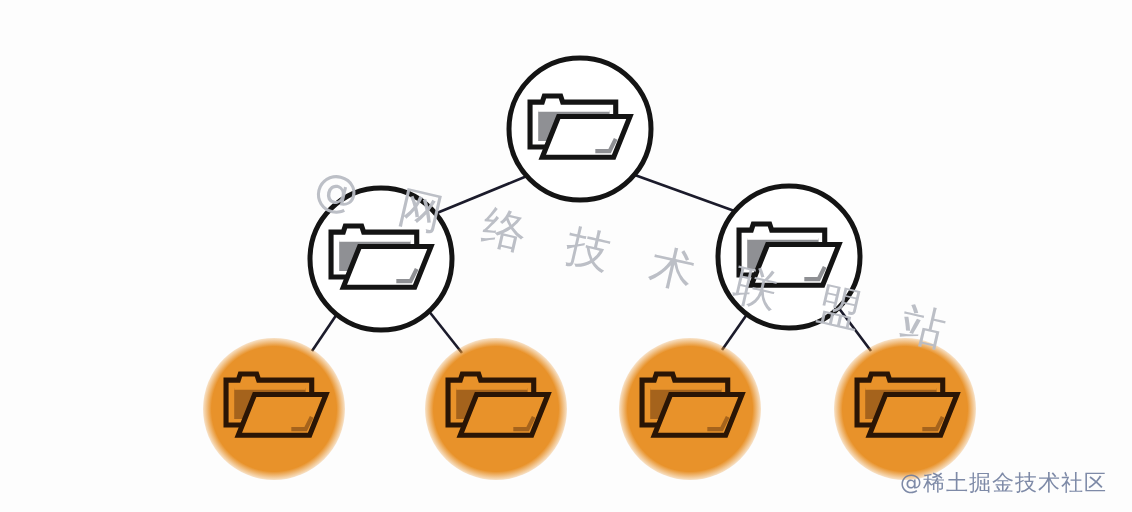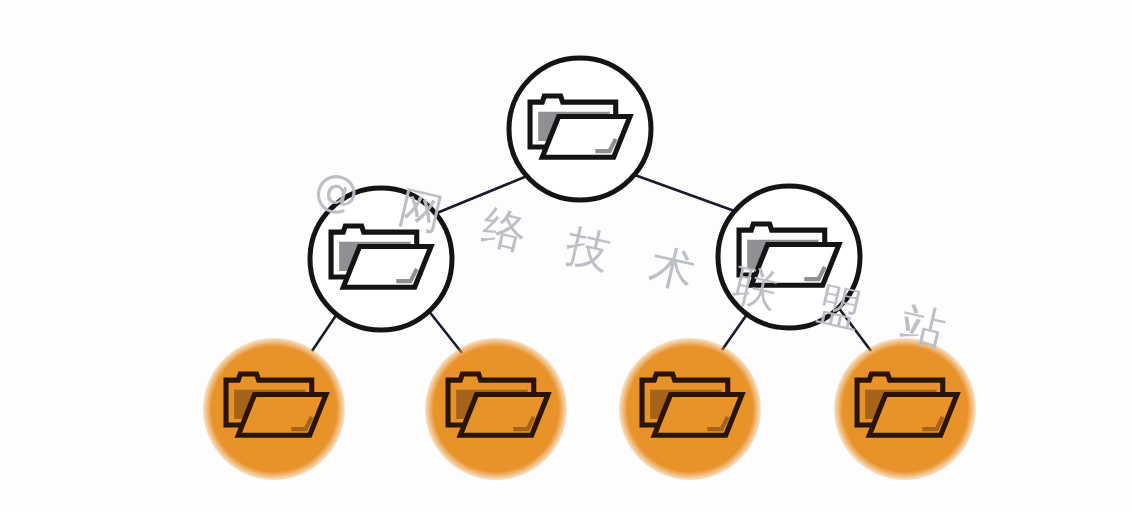--- a/index.html
+++ b/index.html
@@ -142,14 +142,15 @@
     <g>
       <circle cx="580" cy="129" r="71" fill="#ffffff" stroke="#141414" stroke-width="5"></circle>
       <g transform="translate(528,94) scale(1.02)">
         <use href="#folder-glyph-light"></use>
       </g>
     </g>
   </svg>
 
   <div class="wm-network">@ 网 络 技 术 联 盟 站</div>
 
+  <div class="wm-juejin">@稀土掘金技术社区</div>
 
 </div>
 
 </body></html>

